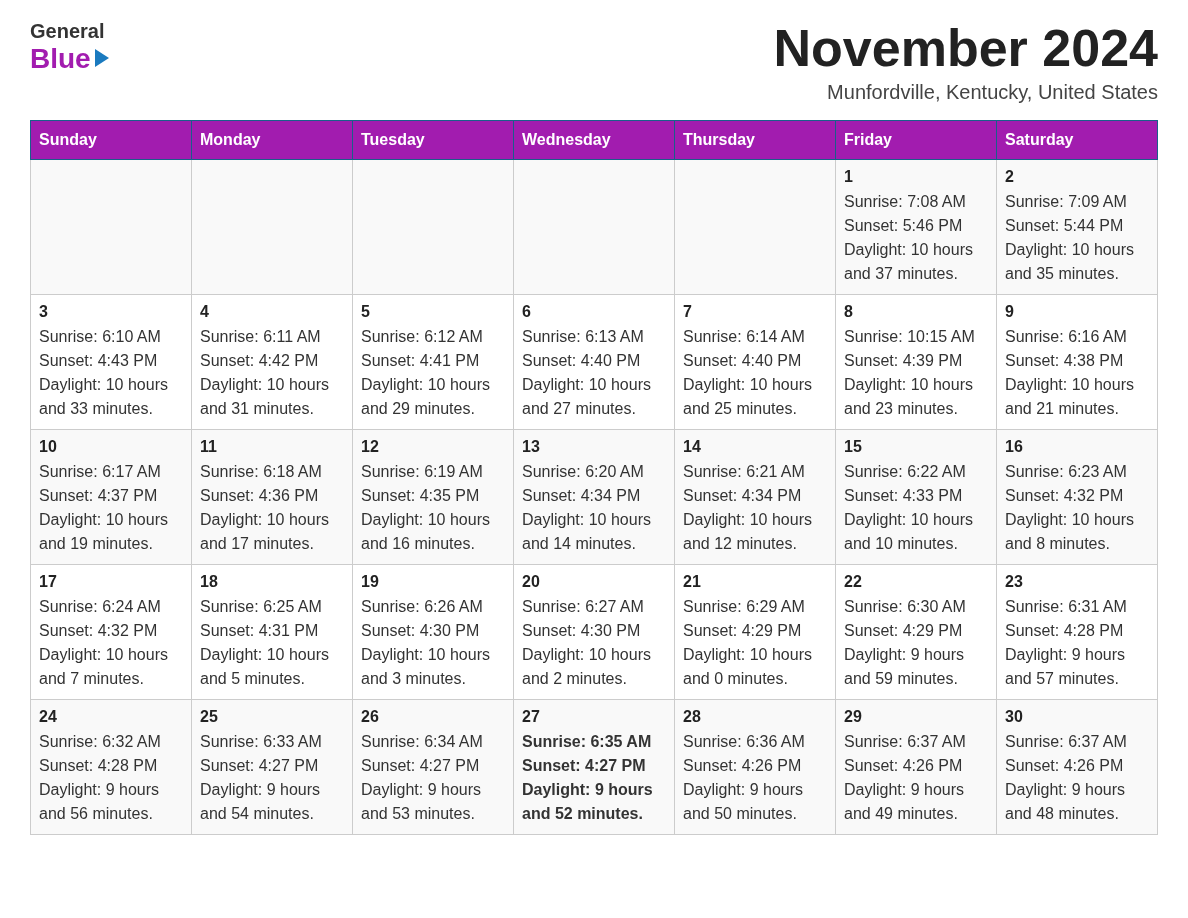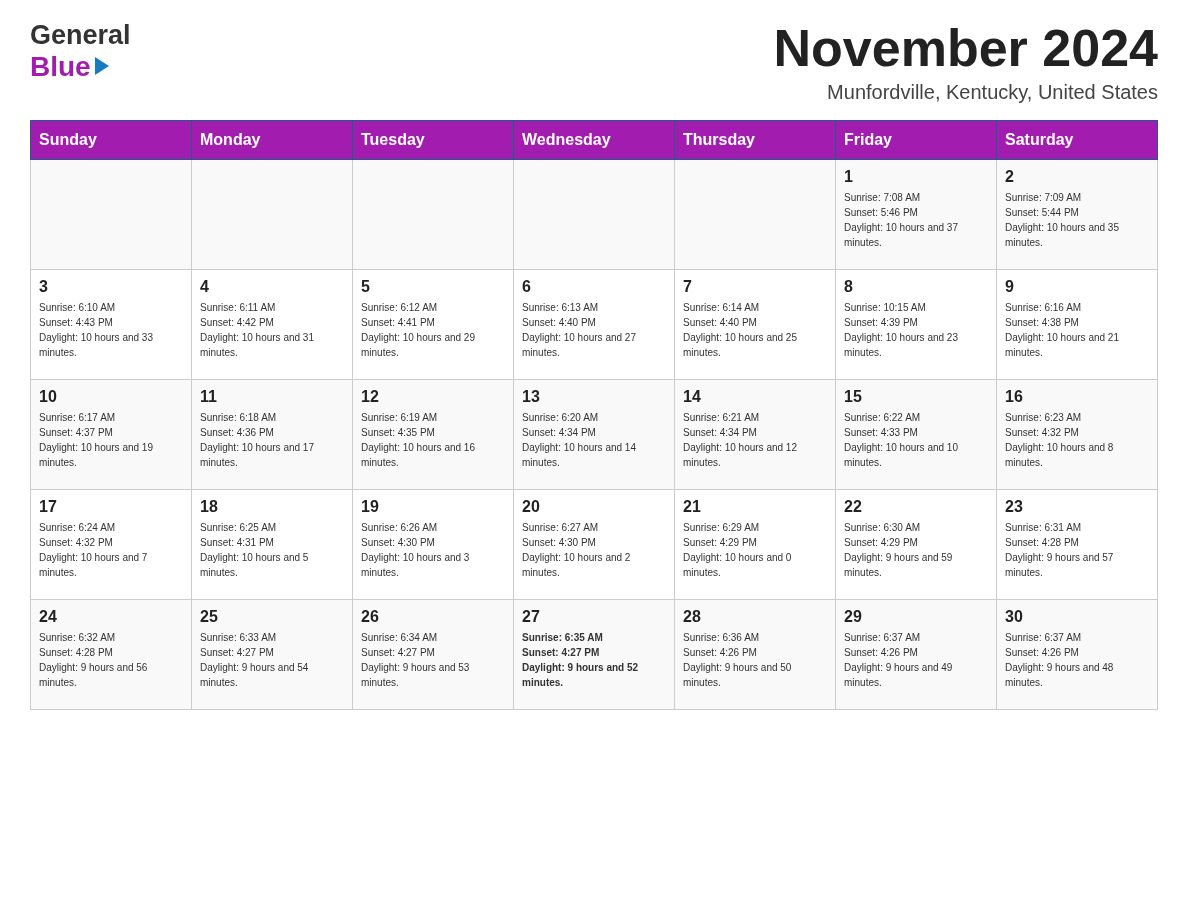--- a/index.html
+++ b/index.html
@@ -16,21 +16,21 @@
       justify-content: space-between;
       align-items: flex-start;
       margin-bottom: 16px;
     }
     .logo {
       display: flex;
       flex-direction: column;
       align-items: flex-start;
     }
     .logo-general {
-      font-size: 27px;
+      font-size: 20px;
       font-weight: bold;
       color: #333;
     }
     .logo-blue-row {
       display: flex;
       align-items: center;
     }
     .logo-blue {
       font-size: 28px;
       font-weight: bold;
@@ -83,21 +83,21 @@
       height: 110px;
     }
     .day-number {
       font-size: 16px;
       font-weight: bold;
       color: #222;
       display: block;
       margin-bottom: 4px;
     }
     .day-info {
-      font-size: 10px;
+      font-size: 16px;
       color: #333;
       line-height: 1.5;
     }
     tbody tr:nth-child(odd) td {
       background-color: #f9f9f9;
     }
     tbody tr:nth-child(even) td {
       background-color: #ffffff;
     }
     .empty-cell {

